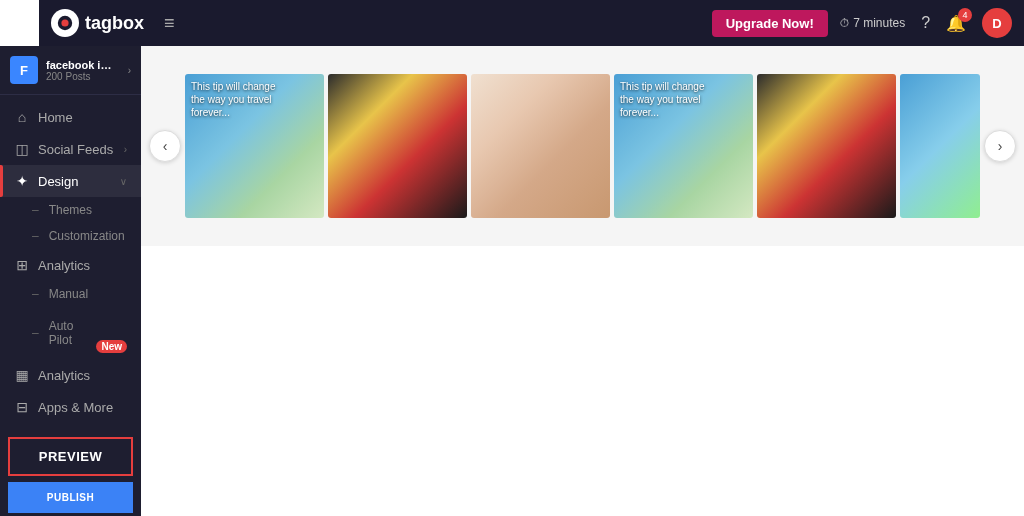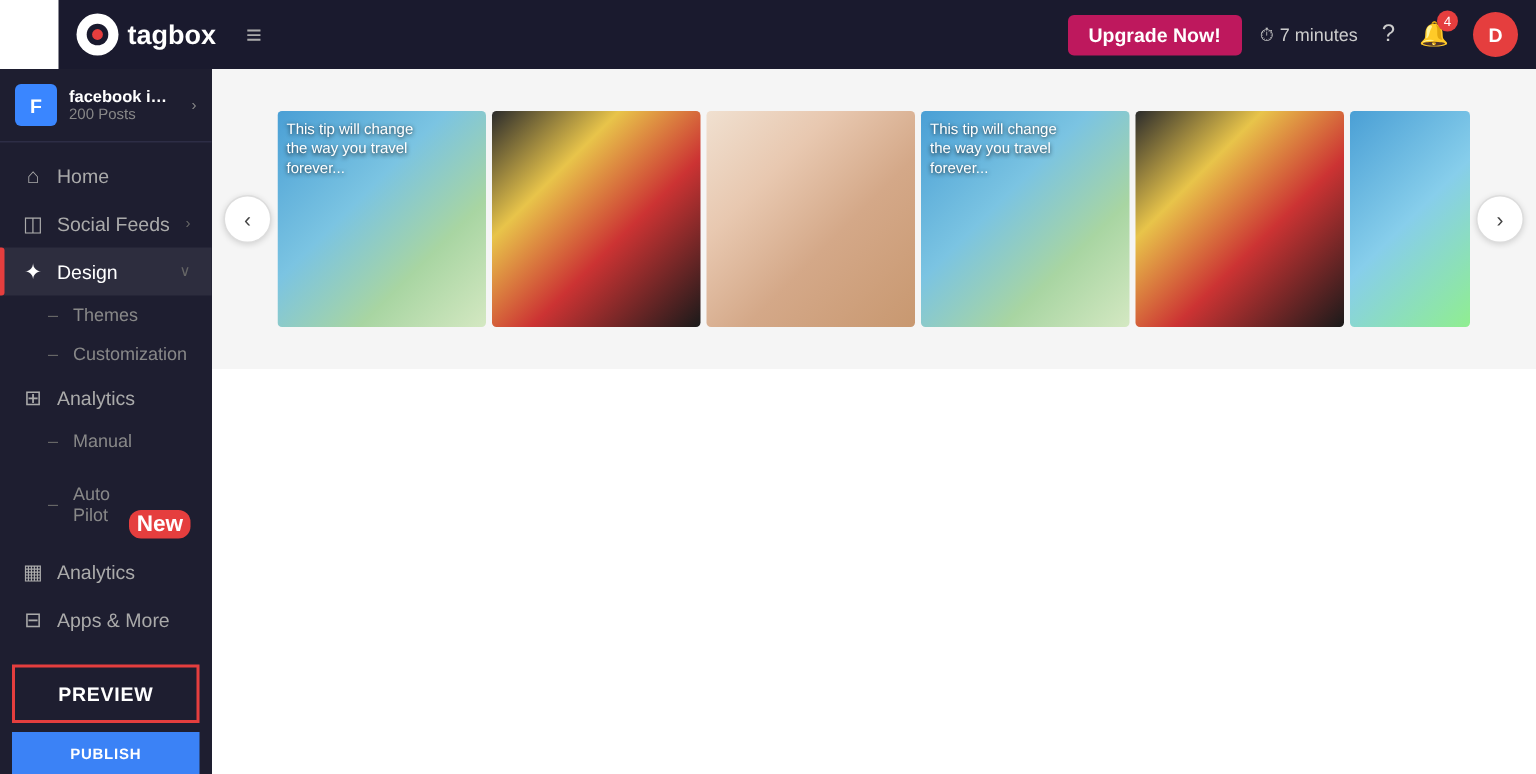--- a/index.html
+++ b/index.html
@@ -189,21 +189,21 @@
       padding: 6px 14px 6px 32px;
       color: #888;
       font-size: 12px;
       cursor: pointer;
     }
     .sub-dash { color: #666; margin-right: 2px; }
 
     .new-badge {
       background: #e53e3e;
       color: #fff;
-      font-size: 15px;
+      font-size: 10px;
       padding: 1px 5px;
       border-radius: 8px;
       font-weight: 600;
       margin-top: 27px;
     }
 
     
     .sidebar-bottom {
       margin-top: auto;
       padding: 8px;

